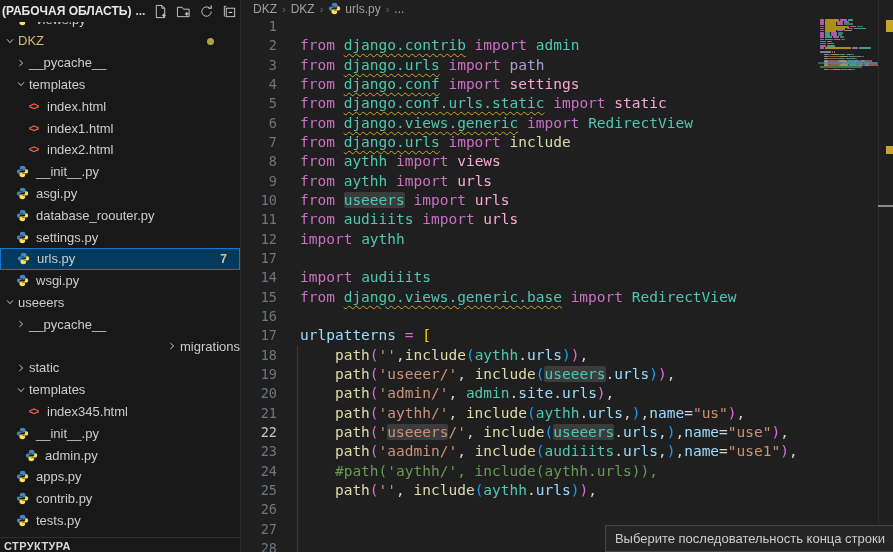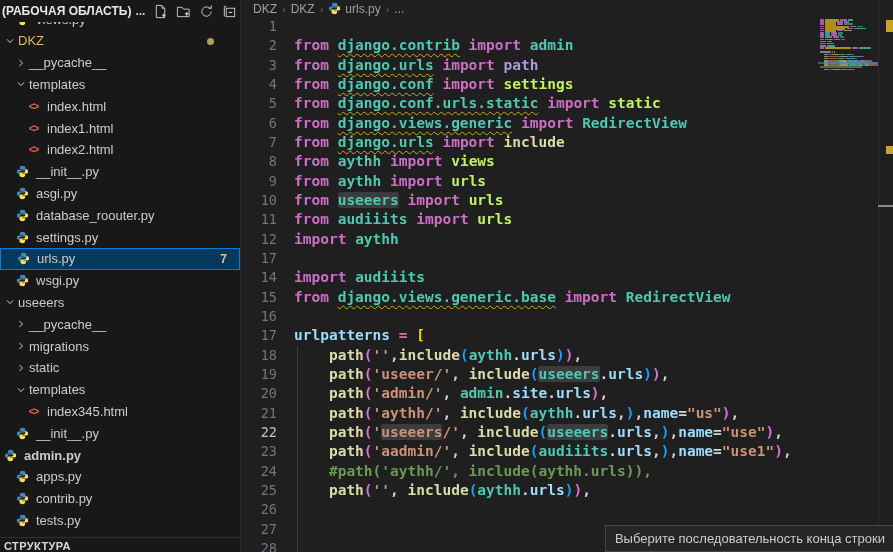--- a/index.html
+++ b/index.html
@@ -34,23 +34,23 @@
   #breadcrumb{position:absolute;left:0;top:0;width:100%;height:17px;display:flex;align-items:center;
               font-size:12px;color:#a0a0a0;padding-left:12px;box-sizing:border-box;}
   #breadcrumb .bc-item{cursor:pointer;display:flex;align-items:center;}
   #breadcrumb .bc-sep{color:#6a6a6a;margin:0 5px;font-size:11px;}
   #breadcrumb .bc-pyicon{margin-right:4px;display:inline-flex;}
   #code{position:absolute;left:0;top:17px;width:100%;
         font-family:"DejaVu Sans Mono",monospace;font-size:14.5px;}
   .cl{position:relative;height:19.33px;line-height:19.33px;white-space:pre;}
   .cl .ln{position:absolute;left:0;top:0;width:36px;text-align:right;color:#6e7681;font-size:13.5px;}
   .cl.cur .ln{color:#c6c6c6;}
-  .cl .ct{position:absolute;left:53px;top:0;font-weight:bold;}
+  .cl .ct{position:absolute;left:59px;top:0;}
   .cl.guide::before{content:"";position:absolute;left:56px;top:0;bottom:0;width:1px;background:#3b3b3b;}
-  .tk-kw{color:#cc6fc5;} .tk-mod{color:#4ec9b0;} .tk-mod2{color:#bef264;}
+  .tk-kw{color:#cc6fc5;} .tk-mod{color:#4ec9b0;} .tk-mod2{color:#f9a8d4;}
   .tk-fn{color:#dcdcaa;} .tk-lav{color:#ac9bdb;} .tk-str{color:#ce9178;}
   .tk-prop{color:#9cdcfe;} .tk-var{color:#9cdcfe;} .tk-pl{color:#d4d4d4;}
   .tk-cmt{color:#6a9955;} .tk-b1{color:#ffd700;} .tk-b2{color:#da70d6;} .tk-b3{color:#179fff;}
   .sq{text-decoration:underline wavy #c9a927;text-decoration-thickness:1px;text-underline-offset:3px;}
   .hl{background:rgba(110,115,120,.35);border-radius:2px;}
 
   
   #minimap{position:absolute;left:577px;top:0;width:60px;height:552px;background:#1f1f1f;cursor:grab;}
   .mseg{position:absolute;height:1.6px;border-radius:.5px;}
   #mm-curline{position:absolute;left:0;width:62px;height:2.6px;background:rgba(62,134,189,.6);}
@@ -184,21 +184,21 @@
           <span class="lbl">useeers</span>
         </div>
         <div class="trow" style="top: 305.2px; padding-left: 15px;">
           <span class="chev">
             <svg width="10" height="10" viewBox="0 0 12 12">
               <path d="M4 2.5l4 3.5-4 3.5" stroke="#c5c5c5" fill="none" stroke-width="1.2"></path>
             </svg>
           </span>
           <span class="lbl">__pycache__</span>
         </div>
-        <div class="trow" style="top: 327px; padding-left: 15px;">
+        <div class="trow" style="top: 327px; padding-left: 15px; justify-content: flex-end;">
           <span class="chev">
             <svg width="10" height="10" viewBox="0 0 12 12">
               <path d="M4 2.5l4 3.5-4 3.5" stroke="#c5c5c5" fill="none" stroke-width="1.2"></path>
             </svg>
           </span>
           <span class="lbl">migrations</span>
         </div>
         <div class="trow" style="top: 348.8px; padding-left: 15px;">
           <span class="chev">
             <svg width="10" height="10" viewBox="0 0 12 12">
@@ -223,21 +223,21 @@
         </div>
         <div class="trow" style="top: 414.2px; padding-left: 15px;">
           <span class="ficon">
             <svg width="13" height="13" viewBox="0 0 12 12">
               <path fill="#4584b6" d="M6 .8C4.2.8 3.6 1.6 3.6 2.5v1.1h2.6v.5H2.5C1.5 4.1.8 4.9.8 6.1s.7 2 1.7 2h1V6.8c0-1 .9-1.8 1.9-1.8h2c.8 0 1.4-.6 1.4-1.4V2.5C8.8 1.6 7.8.8 6 .8z"></path>
               <path fill="#ffde57" d="M6 11.2c1.8 0 2.4-.8 2.4-1.7V8.4H5.8v-.5h3.7c1 0 1.7-.8 1.7-2s-.7-2-1.7-2h-1v1.3c0 1-.9 1.8-1.9 1.8h-2c-.8 0-1.4.6-1.4 1.4v1.1c0 .9 1 1.7 2.8 1.7z"></path>
             </svg>
           </span>
           <span class="lbl">__init__.py</span>
         </div>
-        <div class="trow" style="top: 436px; padding-left: 3px; font-weight: bold;">
+        <div class="trow" style="top: 436px; padding-left: 24px;">
           <span class="ficon">
             <svg width="13" height="13" viewBox="0 0 12 12">
               <path fill="#4584b6" d="M6 .8C4.2.8 3.6 1.6 3.6 2.5v1.1h2.6v.5H2.5C1.5 4.1.8 4.9.8 6.1s.7 2 1.7 2h1V6.8c0-1 .9-1.8 1.9-1.8h2c.8 0 1.4-.6 1.4-1.4V2.5C8.8 1.6 7.8.8 6 .8z"></path>
               <path fill="#ffde57" d="M6 11.2c1.8 0 2.4-.8 2.4-1.7V8.4H5.8v-.5h3.7c1 0 1.7-.8 1.7-2s-.7-2-1.7-2h-1v1.3c0 1-.9 1.8-1.9 1.8h-2c-.8 0-1.4.6-1.4 1.4v1.1c0 .9 1 1.7 2.8 1.7z"></path>
             </svg>
           </span>
           <span class="lbl">admin.py</span>
         </div>
         <div class="trow" style="top: 457.8px; padding-left: 15px;">
           <span class="ficon">

